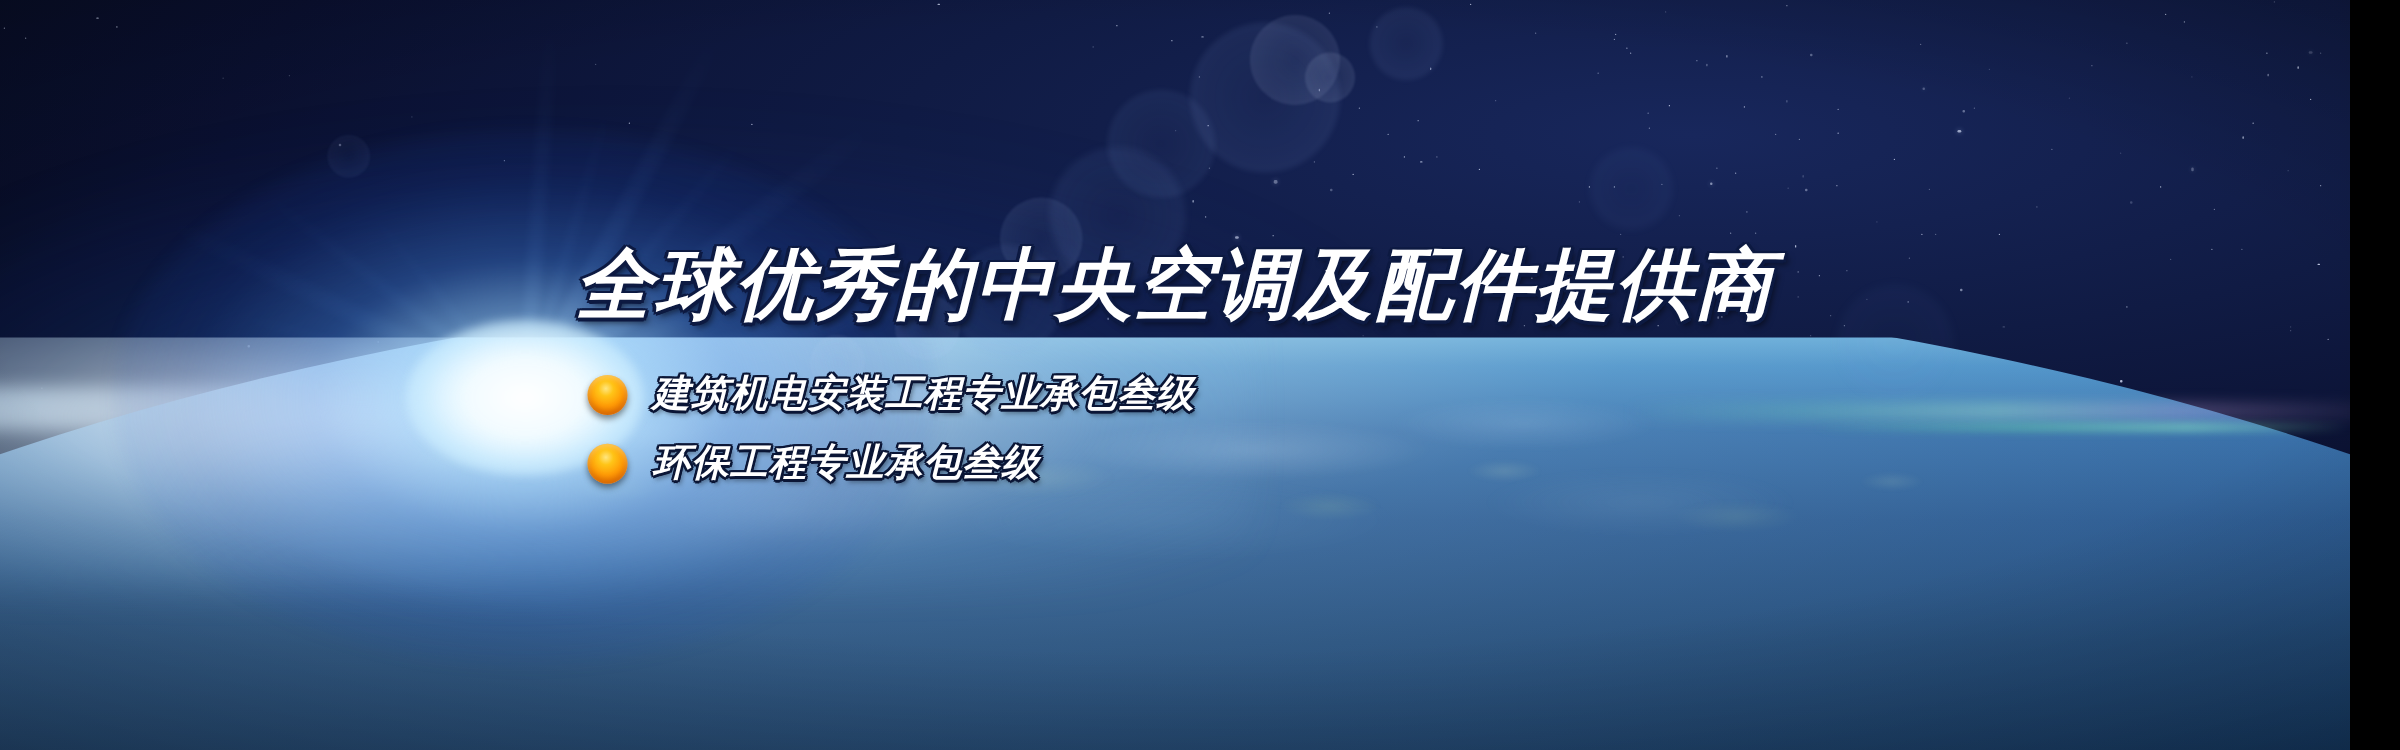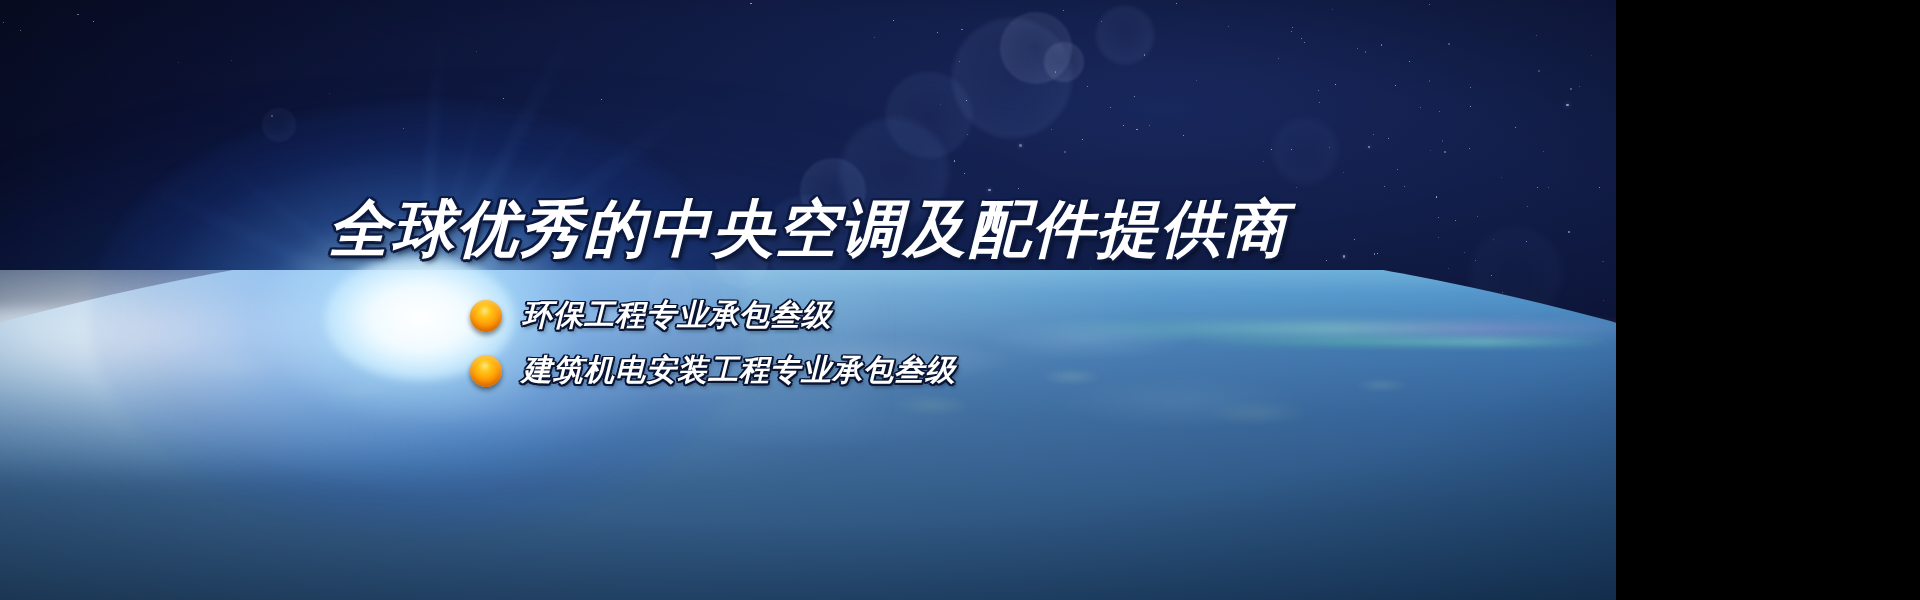--- a/index.html
+++ b/index.html
@@ -1,21 +1,21 @@
 <!DOCTYPE html>
 <html><head>
 <meta charset="utf-8">
 <title>Banner</title>
 <style>
   html,body{margin:0;padding:0;background:#000;}
   body{width:1920px;height:600px;overflow:hidden;font-family:"Liberation Sans",sans-serif;}
 
   #banner{
     position:relative;
-    width:1616px;height:600px;
+    width:1880px;height:600px;
     overflow:hidden;
     background:#03060e;
   }
 
   
   .space-base{
     position:absolute;inset:0;
     background:
       radial-gradient(120% 100% at 72% 18%, #18275c 0%, #101b44 28%, #0a1030 52%, #050a1c 74%, #02040c 100%),
       linear-gradient(90deg,#01030a 0%, #04081a 18%, #0a1334 45%, #101c48 70%, #0b1434 88%, #05091c 100%);
@@ -479,24 +479,24 @@
   <div class="space-vign"></div>
 
   <div class="content">
 
     <div class="headline">全球优秀的中央空调及配件提供商</div>
 
     <div class="bullets">
 
       <div class="bullet">
         <span class="dot"></span>
+        <span class="bullet-text">建筑机电安装工程专业承包叁级</span>
+      </div>
+
+      <div class="bullet">
+        <span class="dot"></span>
         <span class="bullet-text">环保工程专业承包叁级</span>
       </div>
 
-      <div class="bullet">
-        <span class="dot"></span>
-        <span class="bullet-text">建筑机电安装工程专业承包叁级</span>
-      </div>
-
     </div>
   </div>
 
 </div>
 
 </body></html>

